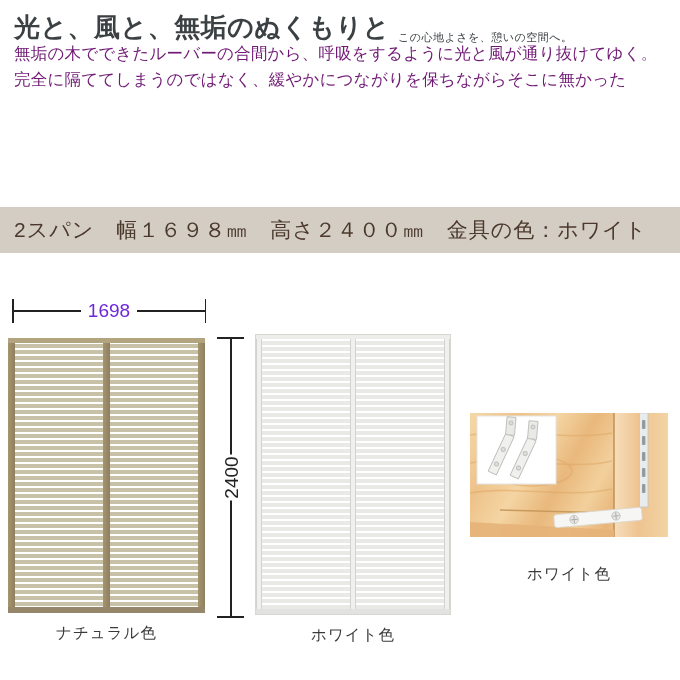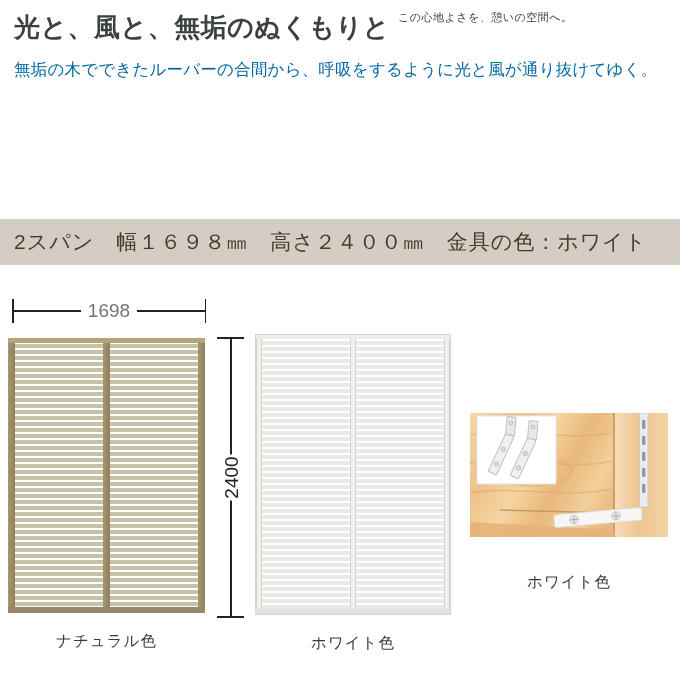--- a/index.html
+++ b/index.html
@@ -4,45 +4,45 @@
 <style>
   html,body{margin:0;padding:0;}
   body{
     width:680px;height:680px;position:relative;background:#ffffff;
     font-family:"Liberation Sans","DejaVu Sans",sans-serif;
     overflow:hidden;
   }
   
   .catch{
     position:absolute;left:14px;top:10px;width:660px;
-    display:flex;align-items:flex-start;white-space:nowrap;
+    display:flex;align-items:flex-end;white-space:nowrap;
   }
   .catch-main{font-size:26px;font-weight:600;color:#3b4043;letter-spacing:0.5px;}
   .catch-sub{font-size:11px;font-weight:500;color:#3b4043;margin-left:8px;letter-spacing:0.5px;}
   .description{
-    position:absolute;left:14px;top:57px;width:662px;
-    font-size:16.5px;line-height:25.7px;color:#0369a1;letter-spacing:0.2px;
+    position:absolute;left:14px;top:41px;width:662px;
+    font-size:16.5px;line-height:25.7px;color:#701a75;letter-spacing:0.2px;
     white-space:nowrap;
   }
   
   .spec-banner{
-    position:absolute;left:0;top:219px;width:680px;height:46px;
+    position:absolute;left:0;top:207px;width:680px;height:46px;
     background:#d4cdc3;display:flex;align-items:center;
   }
   .spec-banner span{
     margin-left:14px;font-size:21px;color:#4b392d;letter-spacing:1px;white-space:nowrap;
   }
   
   .dim-h{
     position:absolute;left:12px;top:299px;width:194px;height:24px;
     display:flex;align-items:center;
   }
   .dim-h .tick{width:1.5px;height:24px;background:#222;}
   .dim-h .seg{flex:1;height:1.5px;background:#222;}
-  .dim-h .dim-label{font-size:19px;color:#737373;padding:0 7px;line-height:24px;}
+  .dim-h .dim-label{font-size:19px;color:#6d28d9;padding:0 7px;line-height:24px;}
   .dim-v-line{position:absolute;left:230px;top:337px;width:1.5px;height:280px;background:#222;}
   .dim-v-tick{position:absolute;left:217px;width:27px;height:1.5px;background:#222;}
   .dim-v-label{
     position:absolute;left:208px;top:466px;width:46px;height:23px;
     background:#ffffff;text-align:center;line-height:23px;font-size:19px;color:#222;
     transform:rotate(-90deg);
   }
   
   .panel{position:absolute;box-sizing:border-box;}
   .panel-natural{
@@ -60,37 +60,38 @@
     background:repeating-linear-gradient(180deg,#e9e9e6 0px,#e9e9e6 4px,#ffffff 4px,#ffffff 6px);
     border:1px solid #d6d6d2;
   }
   .panel-white .rail-top{position:absolute;left:0;top:0;width:100%;height:4px;background:#edede9;}
   .panel-white .rail-bottom{position:absolute;left:0;bottom:0;width:100%;height:5px;background:#e2e2de;}
   .panel-white .post{position:absolute;top:0;width:6px;height:100%;background:#f0f0ed;border-left:1px solid #d2d2ce;border-right:1px solid #d2d2ce;box-sizing:border-box;}
   .panel-white .post.p-left{left:0;}
   .panel-white .post.p-mid{left:94px;}
   .panel-white .post.p-right{right:0;}
   
-  .color-label{position:absolute;text-align:center;font-size:15.5px;color:#3a3a3a;letter-spacing:1px;margin-top:8px;}
+  .color-label{position:absolute;text-align:center;font-size:15.5px;color:#3a3a3a;letter-spacing:1px;}
   .label-natural{left:8px;top:623px;width:197px;}
   .label-white{left:255px;top:625px;width:196px;}
   .label-hw{left:470px;top:564px;width:198px;}
   
   .hw-photo{position:absolute;left:470px;top:413px;width:198px;height:124px;}
 </style>
 </head>
 <body>
 
 <div class="catch">
   <span class="catch-main">光と、風と、無垢のぬくもりと</span>
   <span class="catch-sub">この心地よさを、憩いの空間へ。</span>
 </div>
 
 <div class="description">
   <div>無垢の木でできたルーバーの合間から、呼吸をするように光と風が通り抜けてゆく。</div>
+  <div>完全に隔ててしまうのではなく、緩やかにつながりを保ちながらそこに無かった</div>
 </div>
 
 <div class="spec-banner">
   <span>2スパン　幅１６９８㎜　高さ２４００㎜　金具の色：ホワイト</span>
 </div>
 
 <div class="dim-h">
   <div class="tick"></div>
   <div class="seg"></div>
   <div class="dim-label">1698</div>

